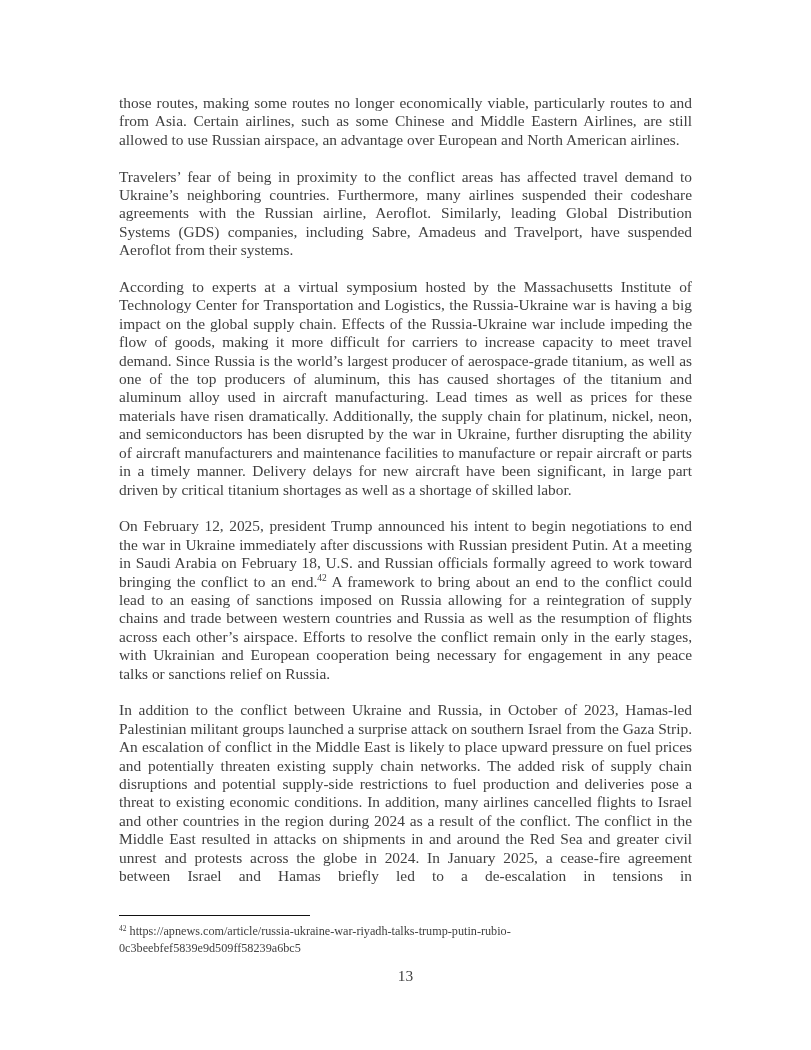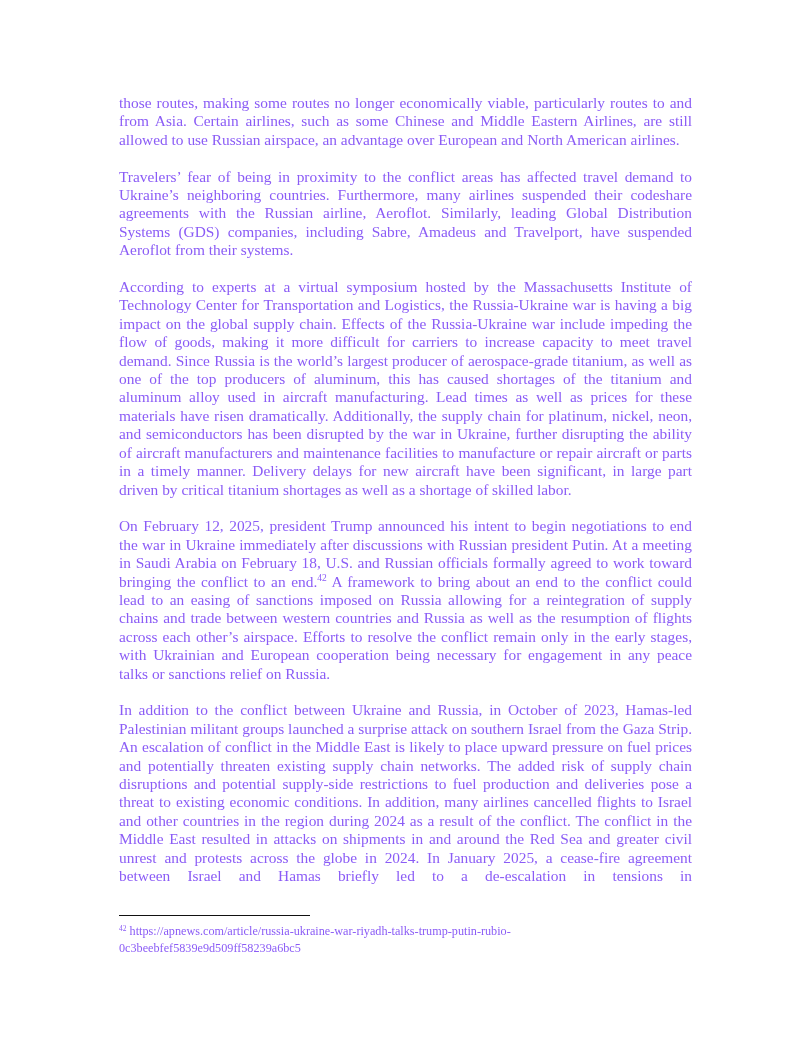--- a/index.html
+++ b/index.html
@@ -1,19 +1,19 @@
 <!DOCTYPE html>
 <html><head>
 <meta charset="utf-8">
 <style>
   html, body { margin: 0; padding: 0; background: #ffffff; }
   body { width: 811px; height: 1050px; position: relative; overflow: hidden; }
   .page {
     position: absolute; left: 0; top: 0; width: 811px; height: 1050px; background: #ffffff;
-    font-family: "Liberation Serif", "DejaVu Serif", serif; color: #8b5cf6;
+    font-family: "Liberation Serif", "DejaVu Serif", serif; color: #404040;
   }
   .body-text {
     position: absolute; left: 119px; top: 94px; width: 573px;
   }
   .para {
     margin: 0 0 18.4px 0;
     font-size: 15.4px;
     line-height: 18.4px;
     text-align: justify;
     text-align-last: left;
@@ -43,13 +43,14 @@
     <p class="para">those routes, making some routes no longer economically viable, particularly routes to and from Asia. Certain airlines, such as some Chinese and Middle Eastern Airlines, are still allowed to use Russian airspace, an advantage over European and North American airlines.</p>
     <p class="para">Travelers’ fear of being in proximity to the conflict areas has affected travel demand to Ukraine’s neighboring countries. Furthermore, many airlines suspended their codeshare agreements with the Russian airline, Aeroflot. Similarly, leading Global Distribution Systems (GDS) companies, including Sabre, Amadeus and Travelport, have suspended Aeroflot from their systems.</p>
     <p class="para">According to experts at a virtual symposium hosted by the Massachusetts Institute of Technology Center for Transportation and Logistics, the Russia-Ukraine war is having a big impact on the global supply chain. Effects of the Russia-Ukraine war include impeding the flow of goods, making it more difficult for carriers to increase capacity to meet travel demand. Since Russia is the world’s largest producer of aerospace-grade titanium, as well as one of the top producers of aluminum, this has caused shortages of the titanium and aluminum alloy used in aircraft manufacturing. Lead times as well as prices for these materials have risen dramatically. Additionally, the supply chain for platinum, nickel, neon, and semiconductors has been disrupted by the war in Ukraine, further disrupting the ability of aircraft manufacturers and maintenance facilities to manufacture or repair aircraft or parts in a timely manner. Delivery delays for new aircraft have been significant, in large part driven by critical titanium shortages as well as a shortage of skilled labor.</p>
     <p class="para"><span>On February 12, 2025, president Trump announced his intent to begin negotiations to end the war in Ukraine immediately after discussions with Russian president Putin. At a meeting in Saudi Arabia on February 18, U.S. and Russian officials formally agreed to work toward bringing the conflict to an end.</span><sup class="fnref">42</sup><span> A framework to bring about an end to the conflict could lead to an easing of sanctions imposed on Russia allowing for a reintegration of supply chains and trade between western countries and Russia as well as the resumption of flights across each other’s airspace. Efforts to resolve the conflict remain only in the early stages, with Ukrainian and European cooperation being necessary for engagement in any peace talks or sanctions relief on Russia.</span></p>
     <p class="para last">In addition to the conflict between Ukraine and Russia, in October of 2023, Hamas-led Palestinian militant groups launched a surprise attack on southern Israel from the Gaza Strip. An escalation of conflict in the Middle East is likely to place upward pressure on fuel prices and potentially threaten existing supply chain networks. The added risk of supply chain disruptions and potential supply-side restrictions to fuel production and deliveries pose a threat to existing economic conditions. In addition, many airlines cancelled flights to Israel and other countries in the region during 2024 as a result of the conflict. The conflict in the Middle East resulted in attacks on shipments in and around the Red Sea and greater civil unrest and protests across the globe in 2024. In January 2025, a cease-fire agreement between Israel and Hamas briefly led to a de-escalation in tensions in</p>
   </div>
 
   <div class="fn-rule"></div>
   <p class="footnote"><sup>42</sup><span> https://apnews.com/article/russia-ukraine-war-riyadh-talks-trump-putin-rubio-0c3beebfef5839e9d509ff58239a6bc5</span></p>
 
+  <div class="page-number">13</div>
 </div>
 
 </body></html>

